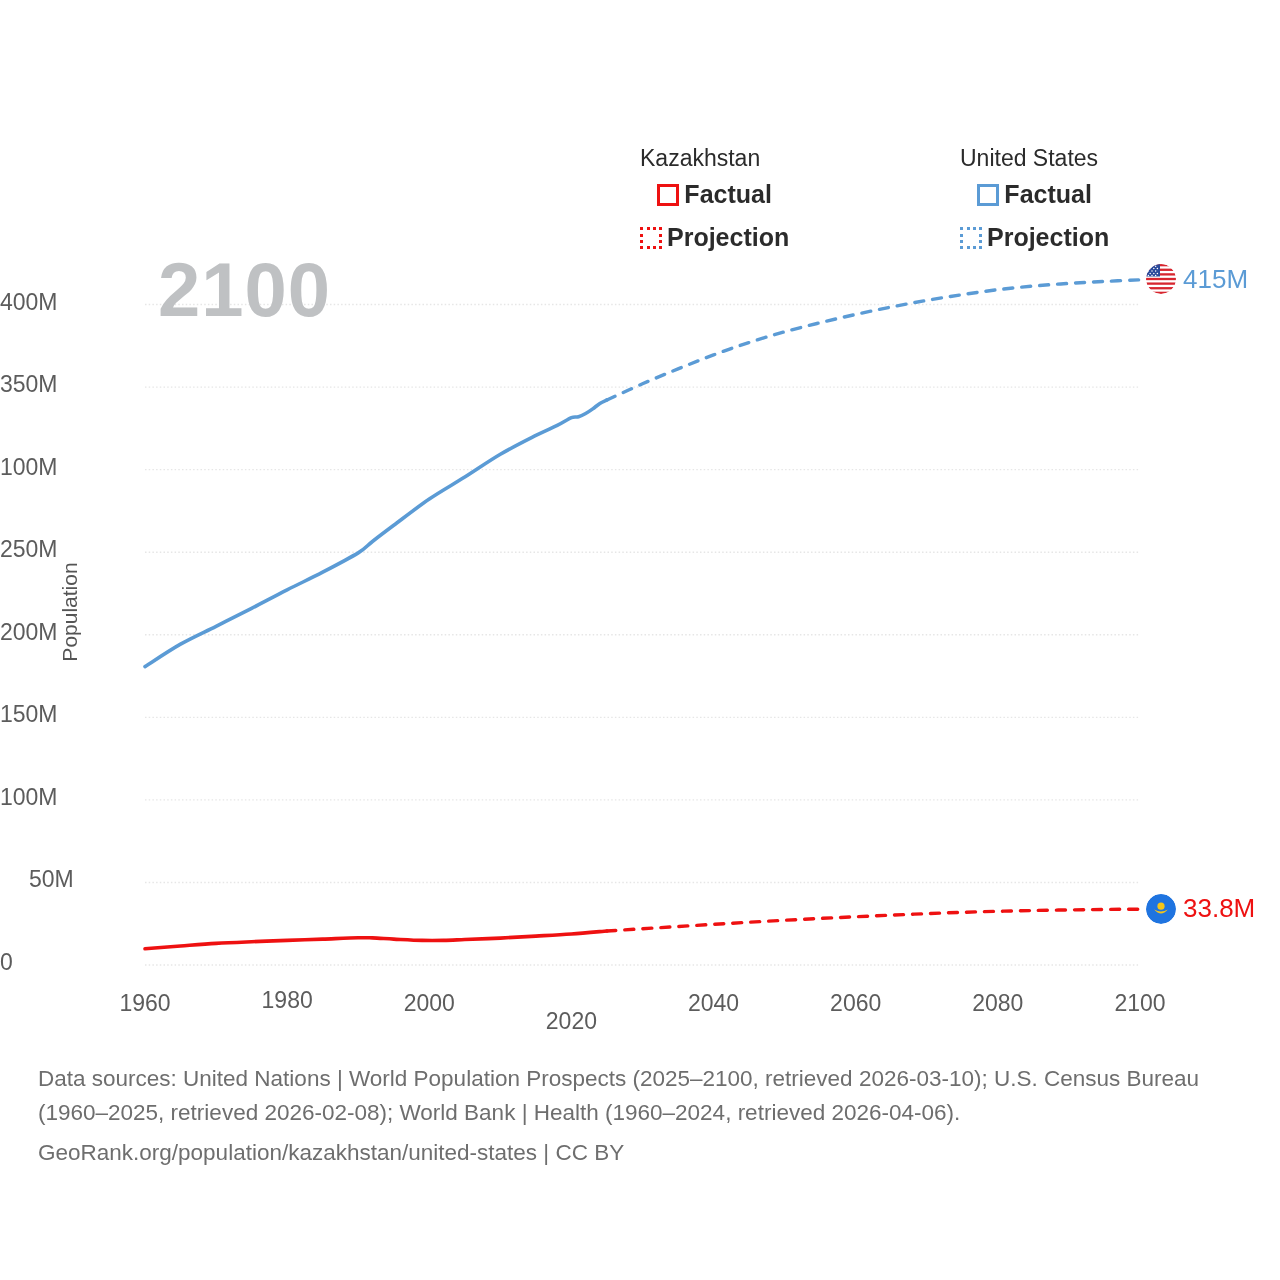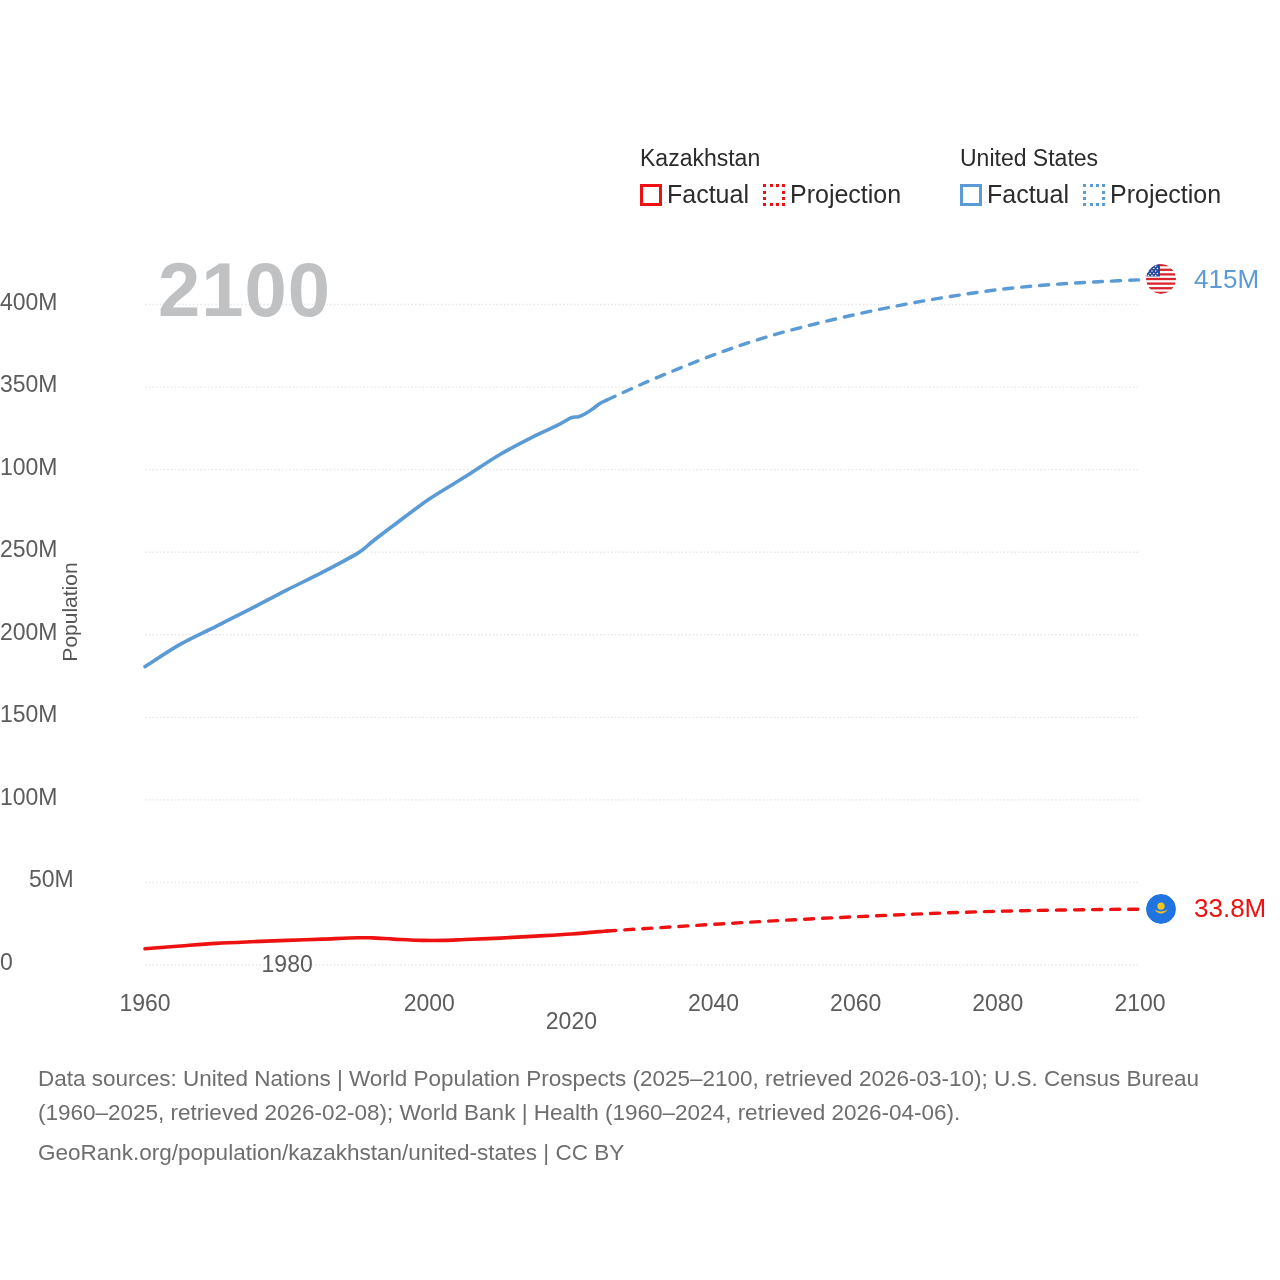--- a/index.html
+++ b/index.html
@@ -46,23 +46,24 @@
   .legend-group.kz { left: 0px; }
   .legend-group.us { left: 320px; }
   .legend-heading {
     font-size: 23px;
     color: #2b2b2b;
     white-space: nowrap;
     margin-bottom: 8px;
   }
   .legend-items {
     display: flex;
-    flex-direction: row;
+    flex-direction: column;
     align-items: center;
     gap: 14px;
+    font-weight: bold;
   }
   .legend-item {
     display: flex;
     flex-direction: row;
     align-items: center;
     gap: 5px;
     white-space: nowrap;
   }
   .legend-swatch {
     width: 22px;
@@ -120,21 +121,21 @@
   }
   .y-tick { text-align: left; }
   .x-tick { text-align: center; }
 
   
   .end-label {
     position: absolute;
     display: flex;
     flex-direction: row;
     align-items: center;
-    gap: 18px;
+    gap: 7px;
     white-space: nowrap;
   }
   .end-value { font-size: 26px; }
   .end-value.us { color: #5b9bd5; }
   .end-value.kz { color: #ee1111; }
   .flag-badge {
     width: 30px;
     height: 30px;
     border-radius: 50%;
     overflow: hidden;
@@ -223,21 +224,21 @@
         <div class="axis-tick-label y-tick" style="left: 0px; width: 127px; top: 783.884px;">100M</div>
         <div class="axis-tick-label y-tick" style="left: 0px; width: 127px; top: 701.326px;">150M</div>
         <div class="axis-tick-label y-tick" style="left: 0px; width: 127px; top: 618.767px;">200M</div>
         <div class="axis-tick-label y-tick" style="left: 0px; width: 127px; top: 536.209px;">250M</div>
         <div class="axis-tick-label y-tick" style="left: 0px; width: 127px; top: 453.651px;">100M</div>
         <div class="axis-tick-label y-tick" style="left: 0px; width: 127px; top: 371.093px;">350M</div>
         <div class="axis-tick-label y-tick" style="left: 0px; width: 127px; top: 288.535px;">400M</div>
       </div>
     <div id="x-tick-layer">
         <div class="axis-tick-label x-tick" style="left: 85px; width: 120px; top: 990px;">1960</div>
-        <div class="axis-tick-label x-tick" style="left: 227.143px; width: 120px; top: 951px;">1980</div>
+        <div class="axis-tick-label x-tick" style="left: 227.143px; width: 120px; top: 987px;">1980</div>
         <div class="axis-tick-label x-tick" style="left: 369.286px; width: 120px; top: 990px;">2000</div>
         <div class="axis-tick-label x-tick" style="left: 511.429px; width: 120px; top: 990px; margin-top: 18px;">2020</div>
         <div class="axis-tick-label x-tick" style="left: 653.571px; width: 120px; top: 990px;">2040</div>
         <div class="axis-tick-label x-tick" style="left: 795.714px; width: 120px; top: 990px;">2060</div>
         <div class="axis-tick-label x-tick" style="left: 937.857px; width: 120px; top: 990px; text-align: center;">2080</div>
         <div class="axis-tick-label x-tick" style="left: 1080px; width: 120px; top: 990px;">2100</div>
       </div>
 
     <div class="end-label" id="end-label-us" style="left: 1146px; top: 263.767px;">
       <span class="flag-badge">

